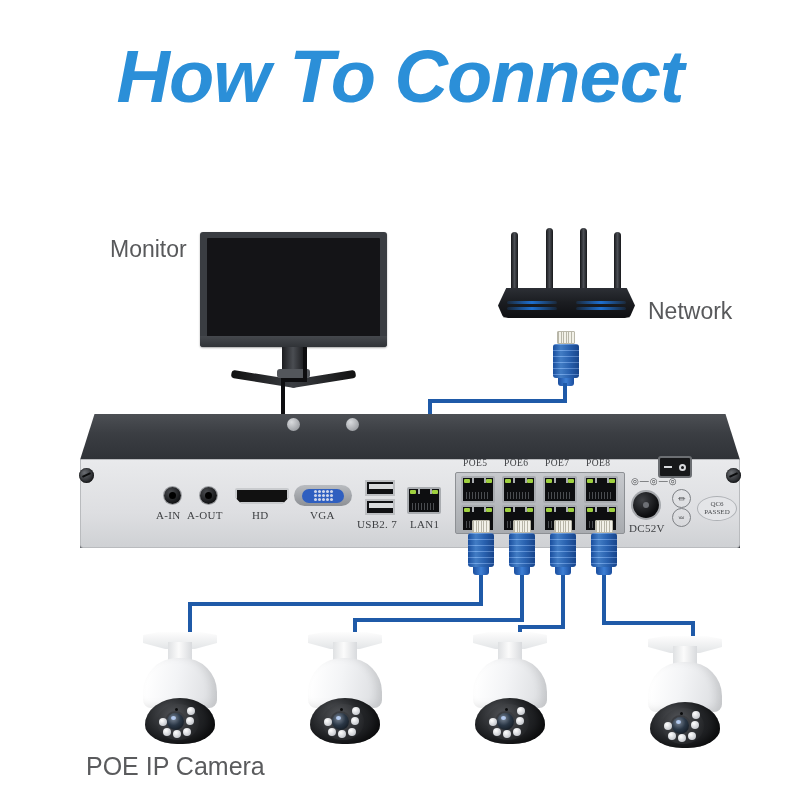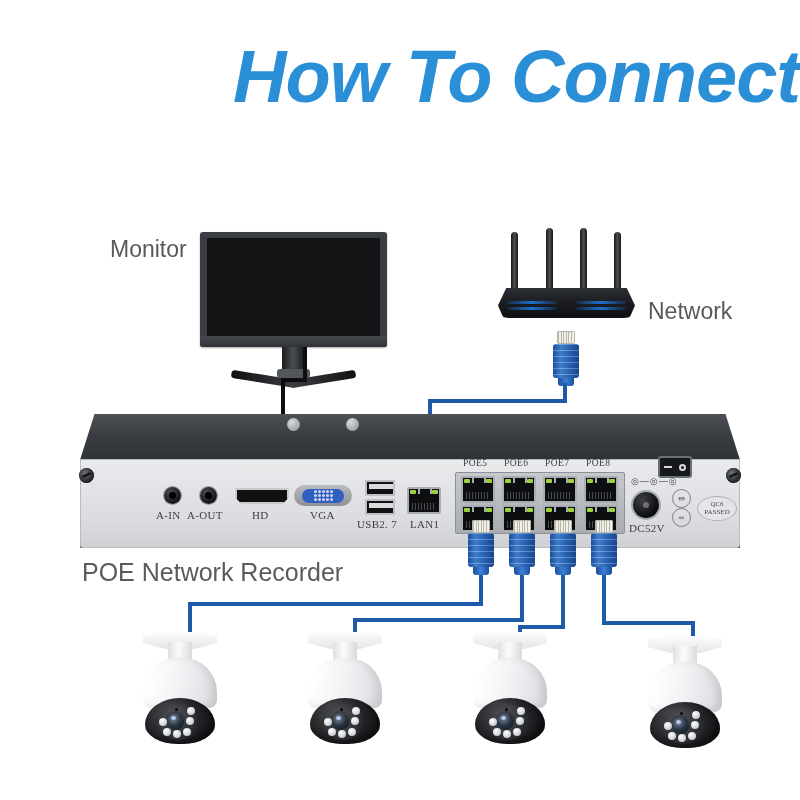--- a/index.html
+++ b/index.html
@@ -3,21 +3,21 @@
 <meta charset="utf-8">
 <style>
   html,body{margin:0;padding:0;}
   body{width:800px;height:800px;background:#ffffff;
        font-family:"Liberation Sans",sans-serif;overflow:hidden;}
   #stage{position:relative;width:800px;height:800px;}
   .abs{position:absolute;}
 
   
   #title{
-    left:0;top:40px;width:800px;text-align:right;
+    left:0;top:40px;width:800px;text-align:center;
     font-size:74px;font-weight:bold;font-style:italic;
     color:#2b8fd8;letter-spacing:-1px;line-height:1;
     font-family:"Liberation Sans",sans-serif;
   }
 
   
   .caption{color:#58595b;font-size:23px;white-space:nowrap;}
   .caption.big{font-size:25px;color:#5a5b5d;}
 
   
@@ -348,21 +348,20 @@
       <span>QC6</span>
       <span>PASSED</span>
     </div>
 
     <div class="switch" style="left:578px;top:42px;">
       <span class="bar"></span>
       <span class="circ"></span>
     </div>
   </div>
 
-  <div class="abs caption big cap-rec">POE Network Recorder</div>
 
   <div class="abs rj45plug" style="left:468px;top:520px;">
     <div class="tip"></div>
       <div class="body"></div>
       <div class="boot"></div>
     </div>
   <div class="abs rj45plug" style="left:509px;top:520px;">
     <div class="tip"></div>
       <div class="body"></div>
       <div class="boot"></div>
@@ -459,14 +458,15 @@
         <div class="led" style="left:6px;top:24px;"></div>
         <div class="led" style="left:16px;top:26px;"></div>
         <div class="led" style="left:26px;top:24px;"></div>
         <div class="led" style="left:29px;top:13px;"></div>
         <div class="led" style="left:30px;top:3px;"></div>
         <div class="led" style="left:2px;top:14px;"></div>
       </div>
     </div>
   </div>
 
+  <div class="abs caption big cap-cam">POE IP Camera</div>
 
 </div>
 
 </body></html>

